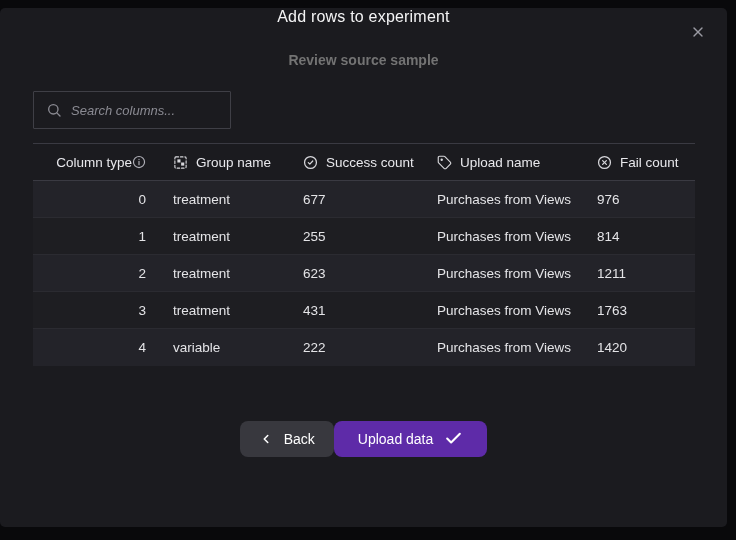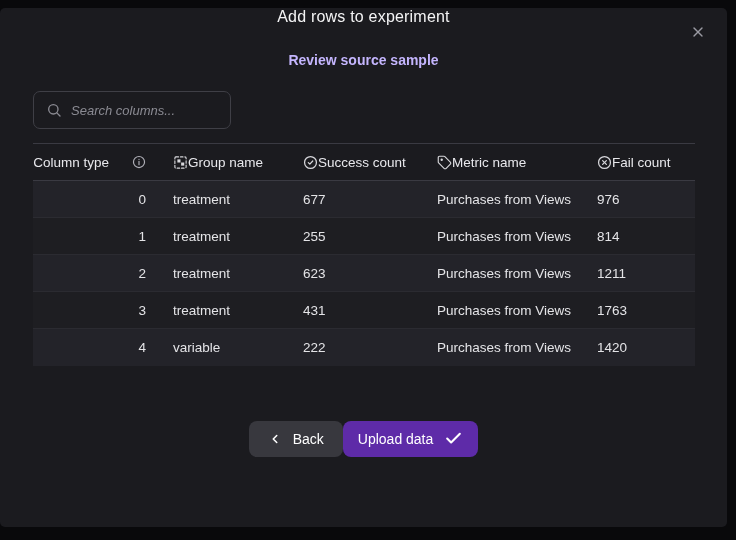--- a/index.html
+++ b/index.html
@@ -25,26 +25,26 @@
     color:#9a9aa2; width:22px; height:22px;
     display:flex; align-items:center; justify-content:center;
   }
   .dialog-title {
     text-align:center;
     font-size:16px; font-weight:500; color:#f4f4f5;
     letter-spacing:.2px;
   }
   .step-title {
     margin-top:26px; text-align:center;
-    font-size:14px; font-weight:700; color:#c4b5fd;
+    font-size:14px; font-weight:700; color:#737373;
   }
   .search-wrap {
     margin:23px 0 0 33px;
     width:198px; height:38px;
-    border:1px solid #3f3f46; border-radius:7px;
+    border:1px solid #3f3f46; border-radius:1px;
     display:flex; align-items:center; gap:9px;
     padding:0 12px;
     background:#1b1b1f;
   }
   .search-wrap .icon { color:#8b8b93; display:flex; flex:none; }
   .search-input {
     flex:1; min-width:0;
     background:transparent; border:none; outline:none;
     color:#e4e4e7; font-size:13px; font-style:italic;
     font-family:inherit;
@@ -67,37 +67,37 @@
   tr.header-row th { height:36px; color:#dcdce0; }
   tr.type-row td {
     border-top:1px solid #3a3a42; border-bottom:1px solid #3a3a42;
     color:#e8e8ec;
   }
   tr.data-row { border-bottom:1px solid #2b2b31; }
   tr.data-row:nth-child(odd) { background:#232329; }
   tr.data-row:nth-child(even) { background:#1e1e22; }
   tr.data-row:last-child { border-bottom:none; }
 
-  .cell-flex { display:flex; align-items:center; gap:0; }
-  .cell-flex-end { display:flex; align-items:center; gap:23px; justify-content:flex-end; }
+  .cell-flex { display:flex; align-items:center; gap:8px; }
+  .cell-flex-end { display:flex; align-items:center; gap:0; justify-content:flex-end; }
   .type-icon { color:#d8d8dc; display:flex; flex:none; }
   .info-icon { color:#b0b0b8; display:flex; flex:none; cursor:pointer; }
 
   .footer {
     margin-top:55px;
     display:flex; justify-content:center; align-items:center; 
   }
   .btn {
     display:flex; align-items:center; gap:11px;
     height:36px; border:none; border-radius:8px;
     color:#ffffff; font-size:14px; font-weight:500;
     font-family:inherit; cursor:pointer;
   }
   .btn-back { background:var(--back_button,#38383e); padding:0 19px; }
-  .btn-upload { background:var(--accent,#5e2ba8); padding:0 15px; }
+  .btn-upload { background:var(--accent,#5e2ba8); padding:0 24px; }
   .btn .icon { display:flex; flex:none; }
 </style>
 </head>
 <body>
 
 <div class="modal">
 
   <button class="close-btn">
     <span class="icon">
       <svg width="16" height="16" viewBox="0 0 24 24" fill="none" stroke="currentColor" stroke-width="2" stroke-linecap="round">
@@ -167,21 +167,21 @@
           </span>
         </td>
         <td>
           <span class="cell-flex">
             <span class="type-icon">
               <svg width="15" height="15" viewBox="0 0 24 24" fill="none" stroke="currentColor" stroke-width="1.8" stroke-linecap="round" stroke-linejoin="round">
                   <path d="M12.6 2.6A2 2 0 0 0 11.2 2H4a2 2 0 0 0-2 2v7.2a2 2 0 0 0 .6 1.4l8.7 8.7a2.4 2.4 0 0 0 3.4 0l6.6-6.6a2.4 2.4 0 0 0 0-3.4z"></path>
                   <circle cx="7.5" cy="7.5" r="1" fill="currentColor"></circle>
                 </svg>
             </span>
-            <span>Metric name</span>
+            <span>Upload name</span>
           </span>
         </td>
         <td>
           <span class="cell-flex">
             <span class="type-icon">
               <svg width="15" height="15" viewBox="0 0 24 24" fill="none" stroke="currentColor" stroke-width="2" stroke-linecap="round">
                   <circle cx="12" cy="12" r="9.5"></circle>
                   <line x1="9" y1="9" x2="15" y2="15"></line>
                   <line x1="15" y1="9" x2="9" y2="15"></line>
                 </svg>

